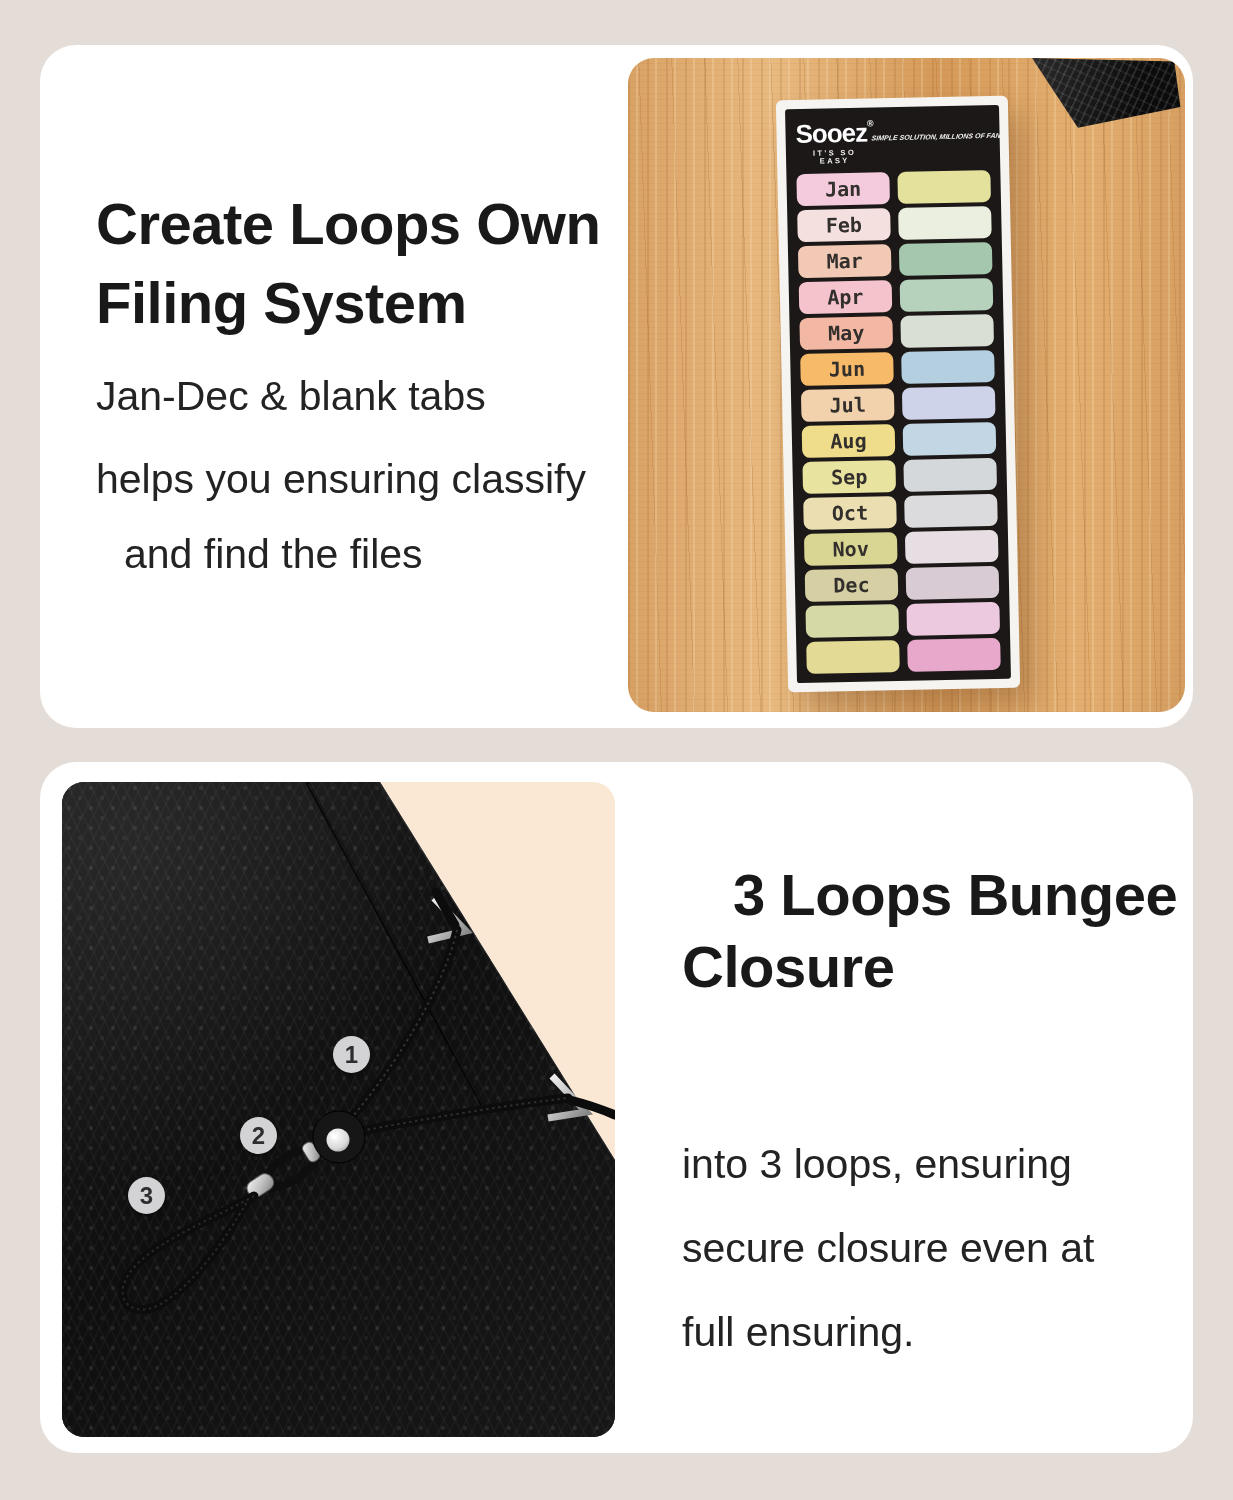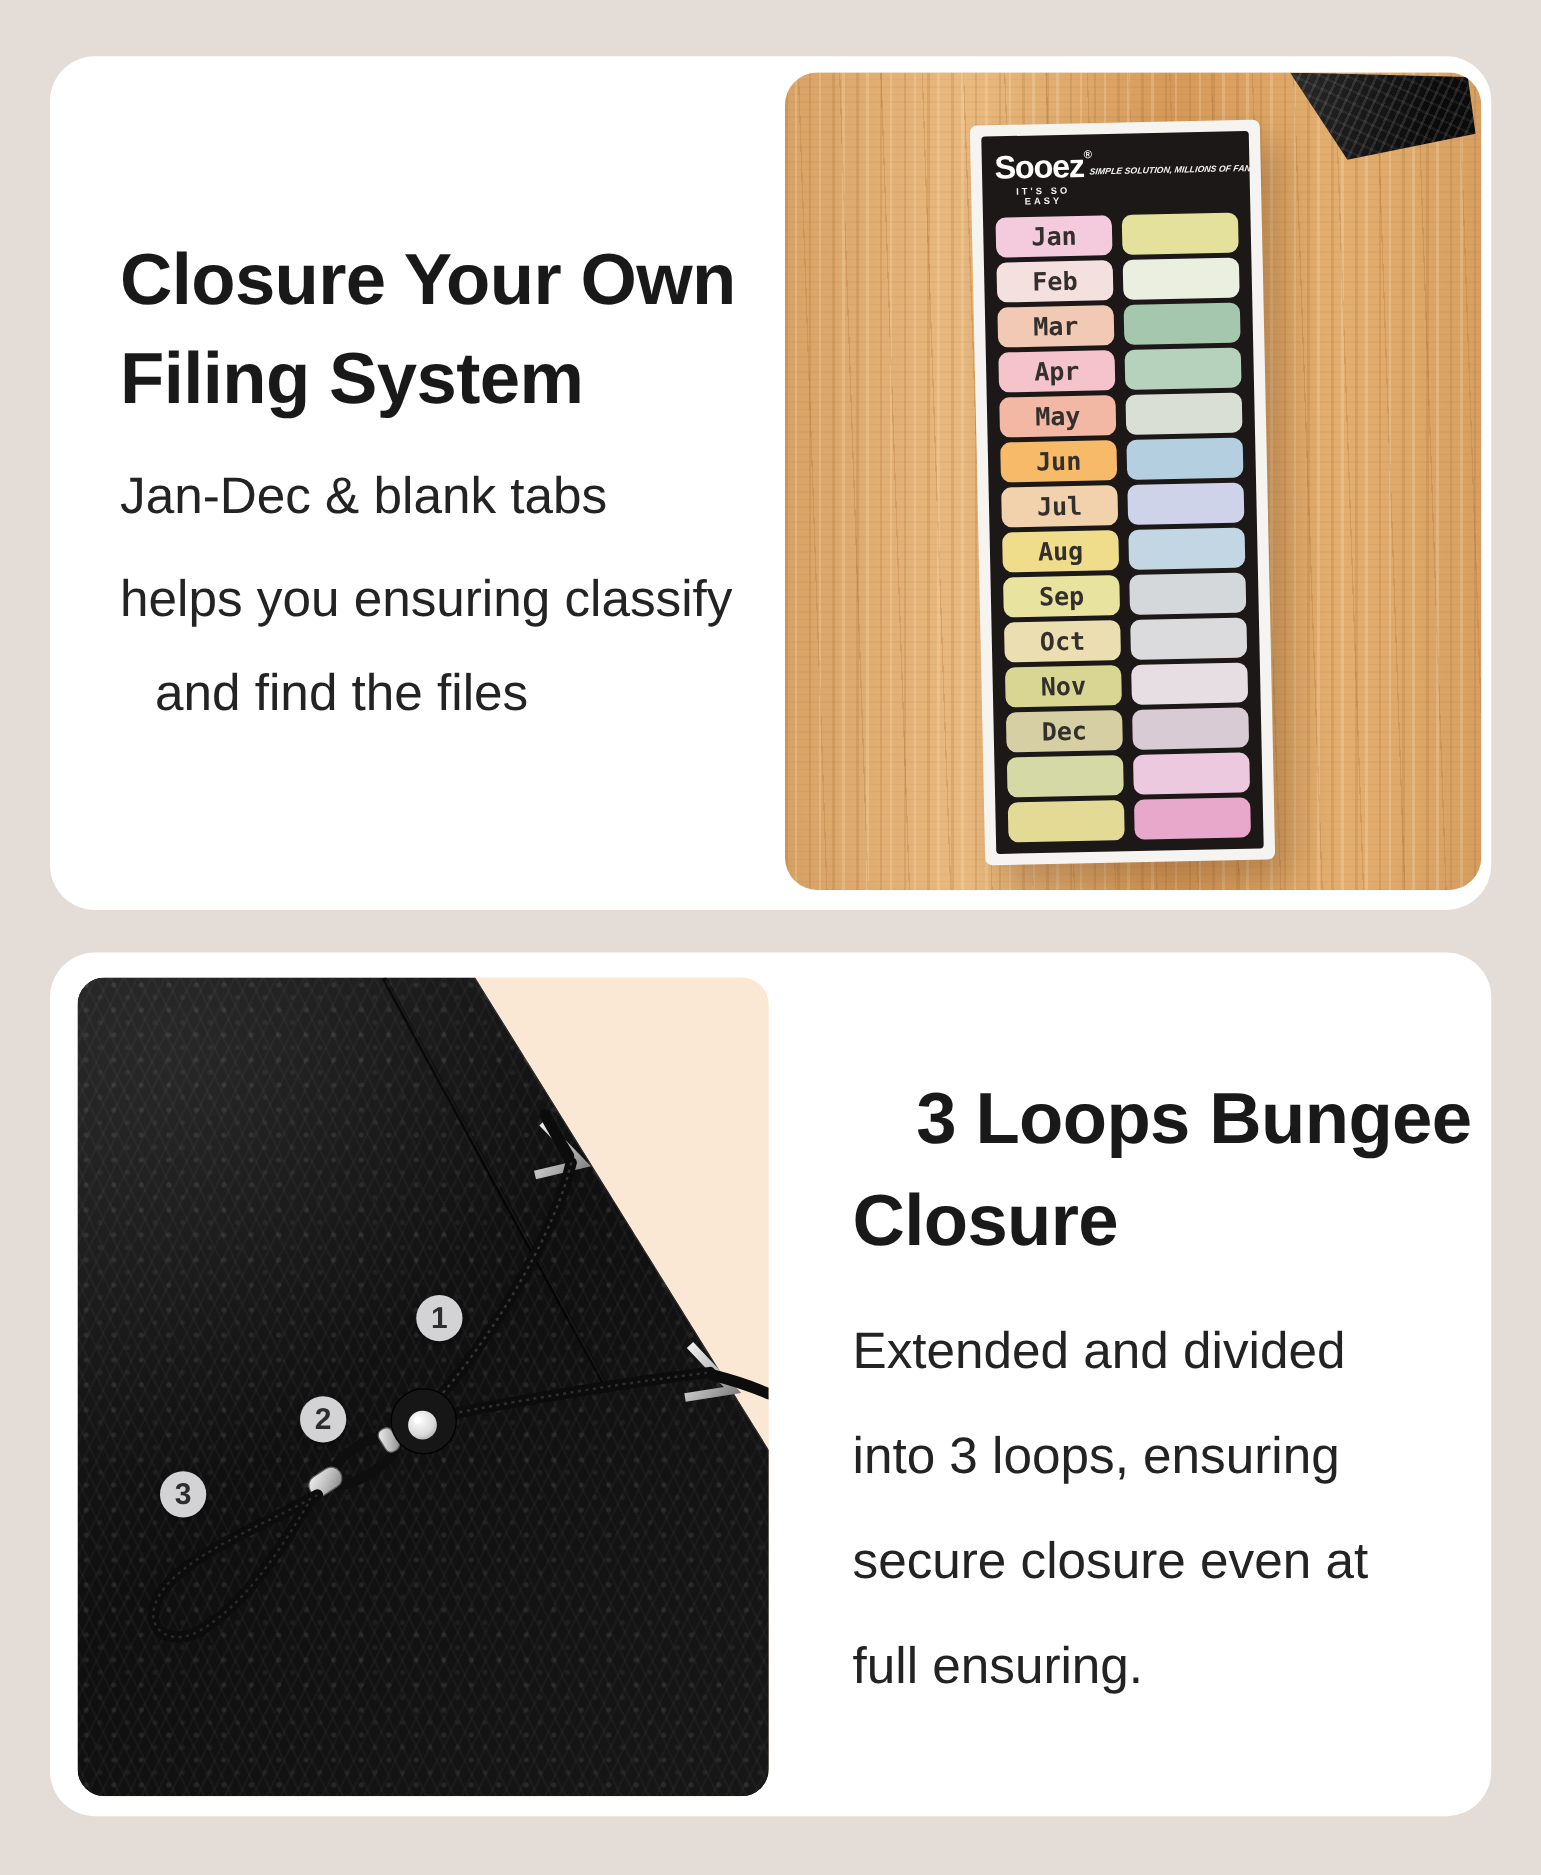--- a/index.html
+++ b/index.html
@@ -69,21 +69,21 @@
   .badge{position:absolute;width:37px;height:37px;border-radius:50%;background:#d3d3d5;
     color:#2d2d2f;font-size:24px;font-weight:700;line-height:37px;text-align:center;
     box-shadow:0 2px 5px rgba(0,0,0,0.45);}
 </style>
 </head>
 <body>
 
 <div class="page">
 
   <section class="card card-top">
-    <div class="line h-line" style="left:56px;top:150px;">Closure Your Own</div>
+    <div class="line h-line" style="left:56px;top:150px;">Create Loops Own</div>
     <div class="line h-line" style="left:56px;top:229px;">Filing System</div>
     <div class="line b-line" style="left:56px;top:331px;">Jan-Dec &amp; blank tabs</div>
     <div class="line b-line" style="left:56px;top:414px;">helps you ensuring classify</div>
     <div class="line b-line" style="left:56px;top:489px;margin-left:28px;">and find the files</div>
 
     <div class="photo photo-wood">
       <div class="wedge"></div>
 
       <div class="sheet">
         <div class="sheet-panel">
@@ -201,19 +201,18 @@
         <circle cx="276" cy="358" r="11.5" fill="url(#ball)"></circle>
         <circle cx="272" cy="354" r="3" fill="#ffffff" opacity="0.9"></circle>
       </svg>
 
       <div class="badge" style="left:271px;top:254px;">1</div>
       <div class="badge" style="left:178px;top:335px;">2</div>
       <div class="badge" style="left:66px;top:395px;">3</div>
     </div>
 
     <div class="line h-line" style="left:674px;top:104px;margin-left:19px;">3 Loops Bungee</div>
-    <div class="line h-line" style="left:642px;top:186px;">Closure</div>
-    <div class="line b-line" style="left:642px;top:298px;">Extended and divided</div>
+    <div class="line h-line" style="left:642px;top:176px;">Closure</div>
     <div class="line b-line" style="left:642px;top:382px;">into 3 loops, ensuring</div>
     <div class="line b-line" style="left:642px;top:466px;">secure closure even at</div>
     <div class="line b-line" style="left:642px;top:550px;">full ensuring.</div>
   </section>
 </div>
 
 </body></html>

